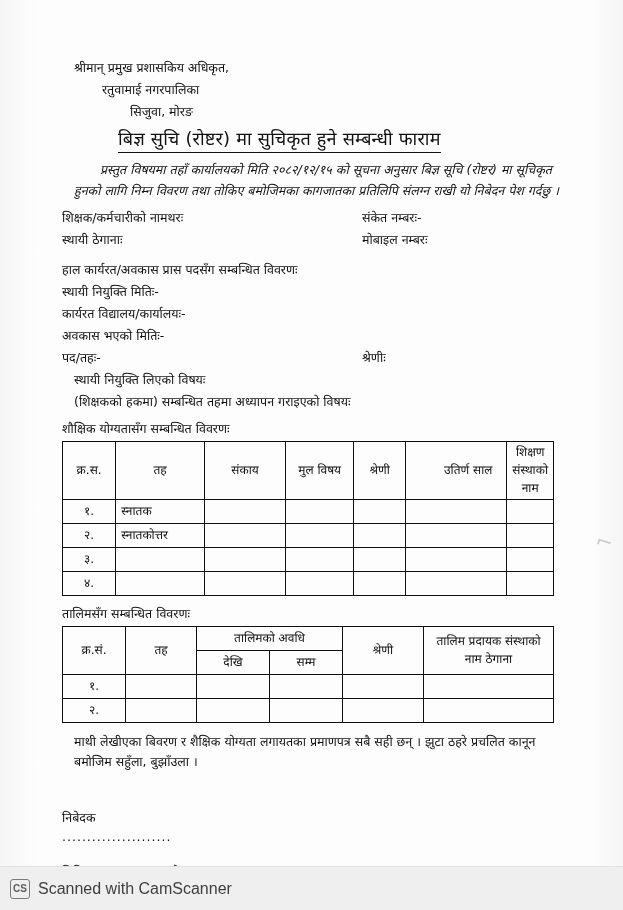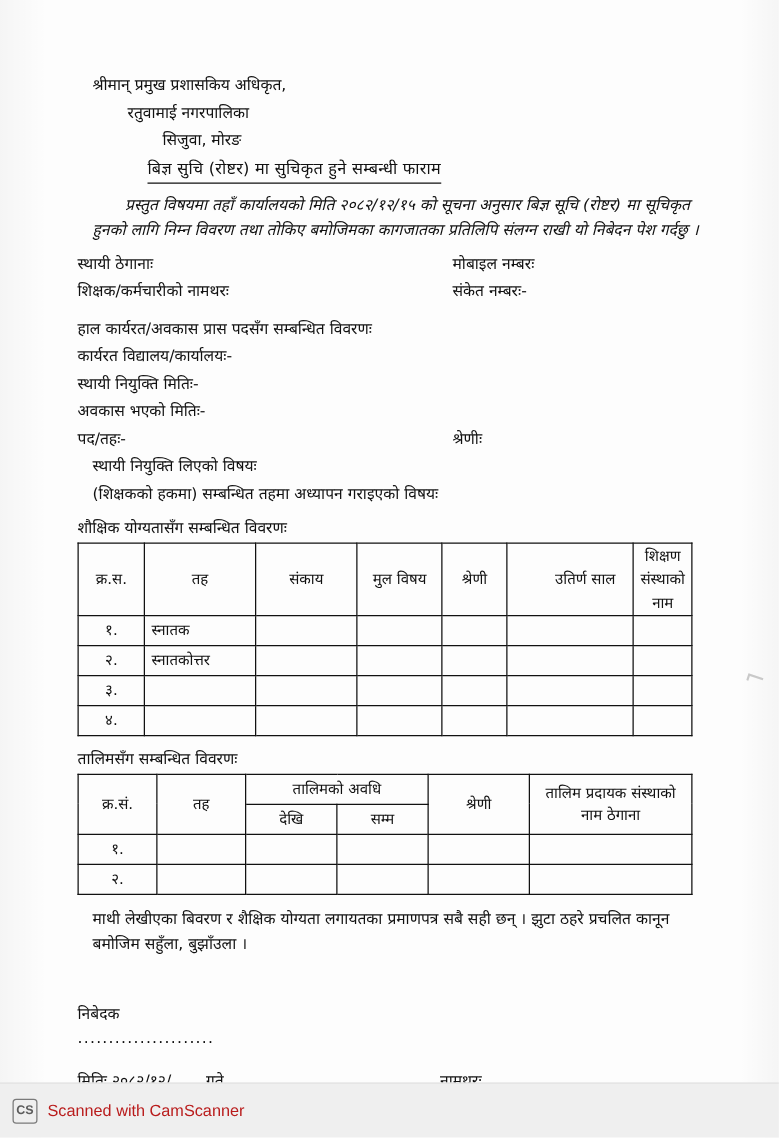--- a/index.html
+++ b/index.html
@@ -45,21 +45,21 @@
   .indent2 { padding-left: 56px; }
   .indent-para { text-indent: 26px; }
   .title {
     padding-left: 56px;
     margin: 4px 0 7px 0;
   }
   .title span {
     display: inline-block;
     border-bottom: 1.4px solid #111;
     padding-bottom: 0;
-    font-size: 13px;
+    font-size: 18px;
     letter-spacing: .2px;
   }
   .para {
     margin-top: 3px;
     margin-bottom: 7px;
     line-height: 1.62;
     font-style: italic;
   }
   .row2 {
     display: flex;
@@ -130,22 +130,22 @@
     color: #5d5d5d;
     font-size: 10px;
     font-weight: bold;
     display: flex;
     align-items: center;
     justify-content: center;
     margin-right: 8px;
     font-family: "Liberation Sans", sans-serif;
   }
   .cam-text {
-    color: #b91c1c;
-    font-size: 13px;
+    color: #404040;
+    font-size: 16px;
     font-family: "Liberation Sans", sans-serif;
   }
   .mark {
     position: absolute;
     right: 10px;
     top: 530px;
     color: #c9c9c9;
     font-size: 20px;
     transform: rotate(18deg);
   }
@@ -163,39 +163,39 @@
     <div class="ln indent1">रतुवामाई नगरपालिका</div>
     <div class="ln indent2">सिजुवा, मोरङ</div>
 
     <div class="title">
       <span>बिज्ञ सुचि (रोष्टर) मा सुचिकृत हुने सम्बन्धी फाराम</span>
     </div>
 
     <div class="ln para indent-para">प्रस्तुत विषयमा तहाँ कार्यालयको मिति २०८२/१२/१५ को सूचना अनुसार बिज्ञ सूचि (रोष्टर) मा सूचिकृत हुनको लागि निम्न विवरण तथा तोकिए बमोजिमका कागजातका प्रतिलिपि संलग्न राखी यो निबेदन पेश गर्दछु ।</div>
 
     <div class="row2">
+      <div class="c1">शिक्षक/कर्मचारीको नामथरः</div>
+      <div class="c2">संकेत नम्बरः-</div>
+    </div>
+    <div class="row2">
       <div class="c1">स्थायी ठेगानाः</div>
       <div class="c2">मोबाइल नम्बरः</div>
     </div>
     <div class="row2">
-      <div class="c1">शिक्षक/कर्मचारीको नामथरः</div>
-      <div class="c2">संकेत नम्बरः-</div>
-    </div>
-    <div class="row2">
       <div class="c2"></div>
     </div>
 
     <div class="ln section-head">हाल कार्यरत/अवकास प्रास पदसँग सम्बन्धित विवरणः</div>
 
     <div class="row2">
+      <div class="c1">स्थायी नियुक्ति मितिः-</div>
+      <div class="c2"></div>
+    </div>
+    <div class="row2">
       <div class="c1">कार्यरत विद्यालय/कार्यालयः-</div>
-      <div class="c2"></div>
-    </div>
-    <div class="row2">
-      <div class="c1">स्थायी नियुक्ति मितिः-</div>
       <div class="c2"></div>
     </div>
     <div class="row2">
       <div class="c1">अवकास भएको मितिः-</div>
       <div class="c2"></div>
     </div>
     <div class="row2">
       <div class="c1">पद/तहः-</div>
       <div class="c2">श्रेणीः</div>
     </div>

